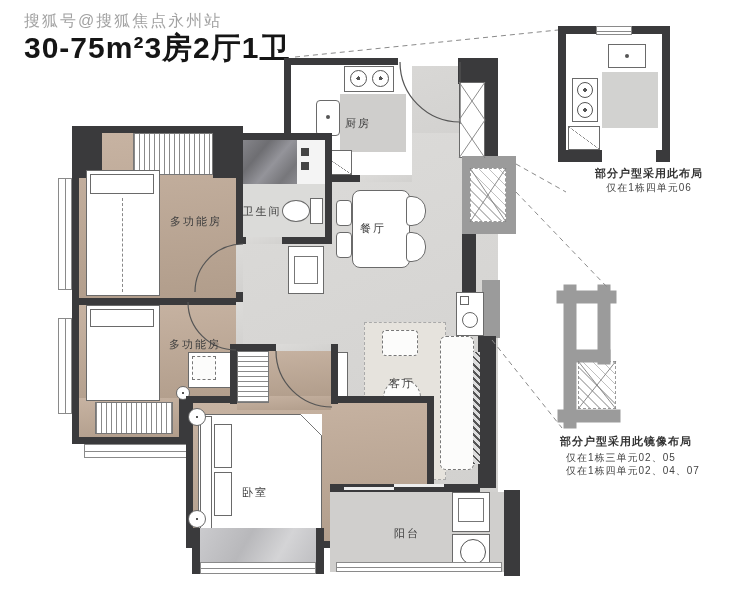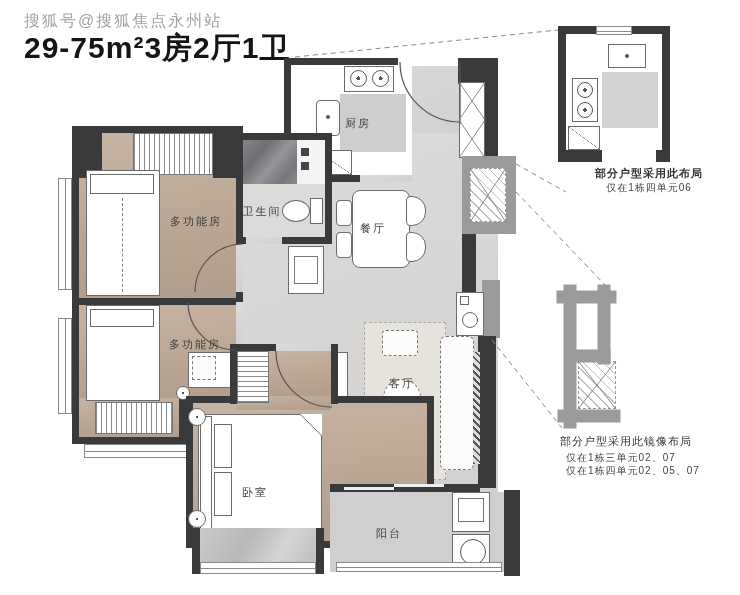--- a/index.html
+++ b/index.html
@@ -21,29 +21,29 @@
   .hatchH{background:#fff repeating-linear-gradient(0deg,#8a8a8a 0 1px,transparent 1px 5px);border:1px solid #777}
   .hatchD{background:#fff repeating-linear-gradient(45deg,rgba(140,140,140,.55) 0 1px,transparent 1px 7px);border:1px dashed #999}
   .marbleD{background:linear-gradient(130deg,#85858a,#6e6e72 30%,#94949a 55%,#77777b 80%,#8b8b90)}
   .marbleL{background:linear-gradient(120deg,#cbcbce,#b8b8bb 40%,#d4d4d6 70%,#bfbfc2)}
   .cir{border-radius:50%}
   .burner{border:1px solid #555;border-radius:50%;background:radial-gradient(circle,#555 0 2px,#fff 2px)}
   .watermark{left:24px;top:11px;font-size:16px;color:#a2a2a2;letter-spacing:2px}
   .title{left:24px;top:28px;font-size:30px;font-weight:bold;color:#151515;letter-spacing:1px}
   .cap1{font-size:11px;font-weight:bold;color:#333;text-align:center;letter-spacing:1px}
   .cap2{font-size:10px;color:#444;text-align:center;letter-spacing:1px}
-  .cap1l{font-size:11px;font-weight:normal;color:#333;letter-spacing:1px}
+  .cap1l{font-size:11px;font-weight:bold;color:#333;letter-spacing:1px}
   .cap2l{font-size:10px;color:#444;letter-spacing:1px}
   svg.ov{left:0;top:0;pointer-events:none}
 </style>
 </head>
 <body>
 
 <div class="a watermark">搜狐号@搜狐焦点永州站</div>
-<div class="a title">29-75m²3房2厅1卫</div>
+<div class="a title">30-75m²3房2厅1卫</div>
 
 <div class="a tile" style="left:284px;top:58px;width:214px;height:75px"></div>
 <div class="a tile" style="left:236px;top:133px;width:262px;height:359px"></div>
 
 <div class="a" style="left:284px;top:58px;width:128px;height:124px;background:#fff;border:7px solid #3a3a3c;border-right:none"></div>
 <div class="a" style="left:340px;top:94px;width:66px;height:58px;background:#cfcecc"></div>
 <div class="a wht" style="left:344px;top:66px;width:50px;height:26px"></div>
 <div class="a burner" style="left:350px;top:70px;width:17px;height:17px"></div>
 <div class="a burner" style="left:372px;top:70px;width:17px;height:17px"></div>
 <div class="a wht" style="left:316px;top:100px;width:24px;height:36px;border-radius:4px"></div>
@@ -150,22 +150,22 @@
 <div class="a wht" style="left:572px;top:78px;width:26px;height:44px"></div>
 <div class="a burner" style="left:577px;top:82px;width:16px;height:16px"></div>
 <div class="a burner" style="left:577px;top:102px;width:16px;height:16px"></div>
 <div class="a wht" style="left:568px;top:126px;width:32px;height:24px;background:linear-gradient(to top right,#fff 49%,#888 49.5%,#888 50.5%,#fff 51%)"></div>
 <div class="a" style="left:602px;top:150px;width:54px;height:12px;background:#fff"></div>
 <div class="a cap1" style="left:556px;top:166px;width:186px">部分户型采用此布局</div>
 <div class="a cap2" style="left:556px;top:181px;width:186px">仅在1栋四单元06</div>
 
 <div class="a hatchD" style="left:578px;top:361px;width:38px;height:48px"></div>
 <div class="a cap1l" style="left:560px;top:434px;width:180px">部分户型采用此镜像布局</div>
-<div class="a cap2l" style="left:566px;top:451px;width:174px">仅在1栋三单元02、07</div>
-<div class="a cap2l" style="left:566px;top:464px;width:174px">仅在1栋四单元02、05、07</div>
+<div class="a cap2l" style="left:566px;top:451px;width:174px">仅在1栋三单元02、05</div>
+<div class="a cap2l" style="left:566px;top:464px;width:174px">仅在1栋四单元02、04、07</div>
 
 <svg class="a ov" width="740" height="595" viewBox="0 0 740 595">
   <g stroke="#9b9b9b" stroke-width="13" stroke-linecap="square" fill="none">
     <path d="M563 297 L610 297"></path>
     <path d="M604 291 L604 358"></path>
     <path d="M570 291 L570 422"></path>
     <path d="M564 416 L614 416"></path>
     <path d="M582 356 L604 356"></path>
   </g>
   <g stroke="#555" stroke-width="1.2" fill="none">
@@ -188,13 +188,13 @@
   </g>
 </svg>
 
 <div class="a lbl" style="left:146px;top:214px;width:100px">多功能房</div>
 <div class="a lbl" style="left:145px;top:337px;width:100px">多功能房</div>
 <div class="a lbl" style="left:212px;top:204px;width:100px">卫生间</div>
 <div class="a lbl" style="left:308px;top:116px;width:100px">厨房</div>
 <div class="a lbl" style="left:323px;top:221px;width:100px">餐厅</div>
 <div class="a lbl" style="left:352px;top:376px;width:100px">客厅</div>
 <div class="a lbl" style="left:205px;top:485px;width:100px">卧室</div>
-<div class="a lbl" style="left:339px;top:526px;width:100px">阳台</div>
+<div class="a lbl" style="left:357px;top:526px;width:100px">阳台</div>
 
 </body></html>

